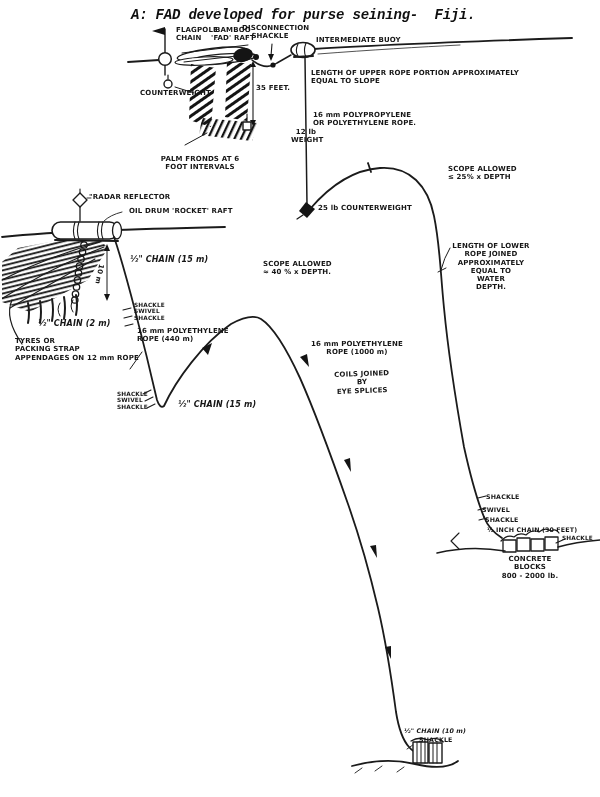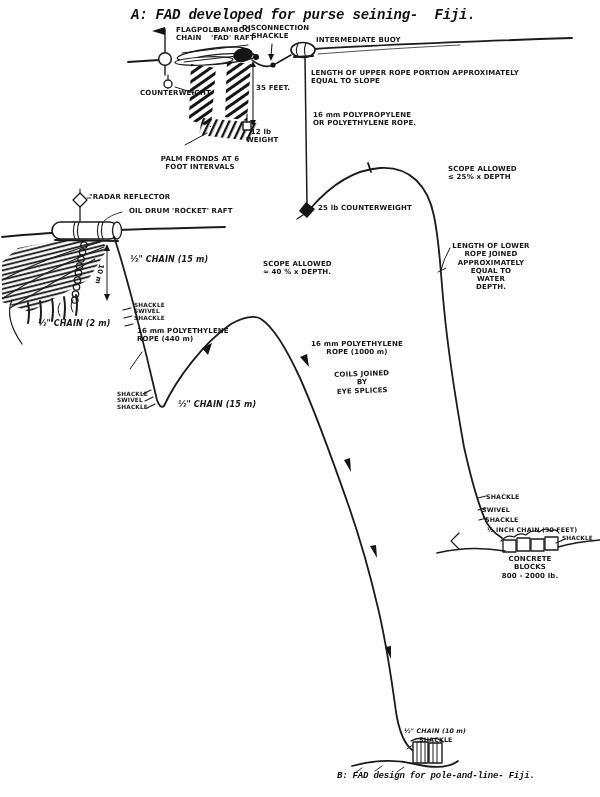--- a/index.html
+++ b/index.html
@@ -189,32 +189,31 @@
         <rect x="429" y="743" width="13" height="20" fill="#fff" stroke-width="1.4"></rect>
         <path d="M433,743 L433,763 M437,743 L437,763" stroke-width="1"></path>
         <path d="M411,741 q8,-5 17,-1 q8,-4 15,2" stroke-width="1.3"></path>
         <path d="M352,766 Q385,757 415,764 T458,761" stroke-width="1.8"></path>
         <path d="M362,768 l-7,5 M382,766 l-7,5 M404,767 l-7,5" stroke-width="0.9"></path>
       </g>
     </g>
   </svg>
 
   <div class="typew t-a" style="left:131px;top:7px;">A: FAD developed for purse seining-  Fiji.</div>
-  <div class="typew t-b" style="left:337px;top:771px;">B: FAD design for pole-and-line- Fiji.</div>
 
   <div class="hand" style="left:176px;top:26px;">FLAGPOLE
 CHAIN</div>
   <div class="hand ctr" style="left:210px;top:26px;width:46px;">BAMBOO
 'FAD' RAFT</div>
   <div class="hand ctr" style="left:242px;top:24px;width:56px;">DISCONNECTION
 SHACKLE</div>
   <div class="hand" style="left:316px;top:36px;">INTERMEDIATE BUOY</div>
   <div class="hand" style="left:140px;top:89px;">COUNTERWEIGHT</div>
   <div class="hand" style="left:256px;top:84px;">35 FEET.</div>
-  <div class="hand ctr" style="left:246px;top:128px;width:30px;">12 lb
+  <div class="hand ctr" style="left:246px;top:128px;width:30px;padding-left:45px;">12 lb
 WEIGHT</div>
   <div class="hand ctr" style="left:144px;top:141px;width:112px;margin-top:14px;">PALM FRONDS AT 6
 FOOT INTERVALS</div>
   <div class="hand" style="left:311px;top:69px;">LENGTH OF UPPER ROPE PORTION APPROXIMATELY
 EQUAL TO SLOPE</div>
   <div class="hand" style="left:313px;top:111px;">16 mm POLYPROPYLENE
 OR POLYETHYLENE ROPE.</div>
   <div class="hand" style="left:448px;top:165px;">SCOPE ALLOWED
 ≤ 25% x DEPTH</div>
   <div class="hand" style="left:318px;top:204px;">25 lb COUNTERWEIGHT</div>
@@ -230,20 +229,23 @@
   <div class="hand s65" style="left:487px;top:526px;">½ INCH CHAIN (30 FEET)</div>
   <div class="hand s6" style="left:562px;top:535px;">SHACKLE</div>
   <div class="hand ctr" style="left:492px;top:555px;width:76px;">CONCRETE BLOCKS
 800 - 2000 lb.</div>
 
   <div class="hand" style="left:89px;top:193px;">"RADAR REFLECTOR</div>
   <div class="hand" style="left:119px;top:207px;padding-left:10px;">OIL DRUM 'ROCKET' RAFT</div>
   <div class="hand s8 ital" style="left:130px;top:255px;">½" CHAIN (15 m)</div>
   <div class="hand vert" style="left:95px;top:264px;">10 m</div>
   <div class="hand s8 ital" style="left:38px;top:319px;">½" CHAIN (2 m)</div>
+  <div class="hand" style="left:15px;top:337px;">TYRES OR
+PACKING STRAP
+APPENDAGES ON 12 mm ROPE</div>
   <div class="hand s6" style="left:134px;top:302px;">SHACKLE
 SWIVEL
 SHACKLE</div>
   <div class="hand" style="left:137px;top:327px;">16 mm POLYETHYLENE
 ROPE (440 m)</div>
   <div class="hand s6" style="left:117px;top:391px;">SHACKLE
 SWIVEL
 SHACKLE</div>
   <div class="hand s8 ital" style="left:178px;top:400px;">½" CHAIN (15 m)</div>
   <div class="hand" style="left:263px;top:260px;">SCOPE ALLOWED

